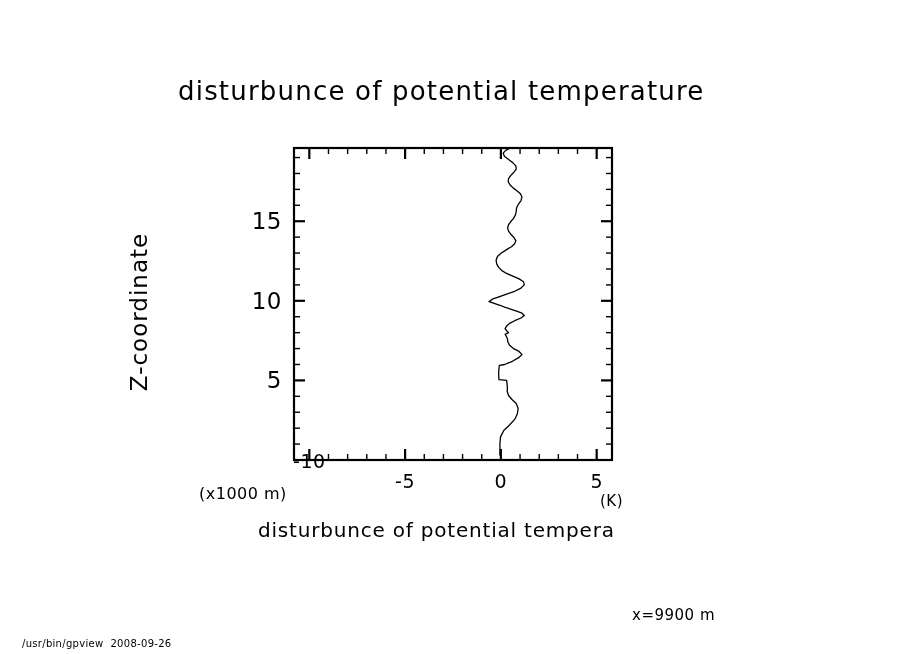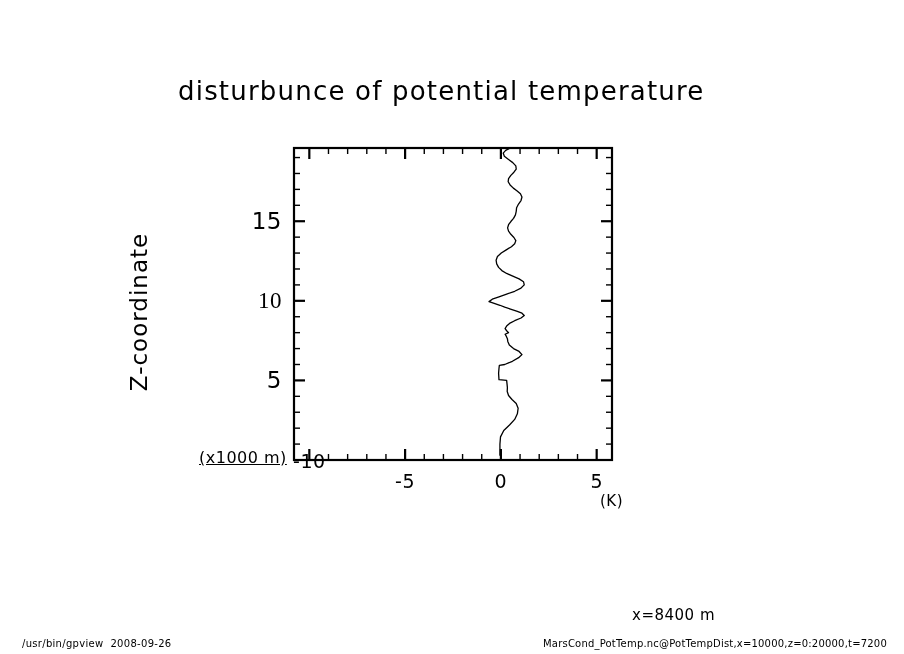--- a/index.html
+++ b/index.html
@@ -57,23 +57,22 @@
     font-size: 20px;
     letter-spacing: 0.8px;
   }
   #x-unit-label {
     left: 600px;
     top: 492px;
     font-size: 15px;
   }
   #y-unit-label {
     left: 199px;
-    top: 448px;
+    top: 484px;
     font-size: 16px;
-    text-decoration: underline;
   }
   .tick-label-x {
     position: absolute;
     font-size: 19px;
     text-align: center;
     transform: translateX(-50%);
   }
   .tick-label-y {
     position: absolute;
     font-size: 23px;
@@ -101,20 +100,21 @@
 </style>
 </head>
 <body>
 
 <div class="canvas">
 
   <div class="txt" id="plot-title">disturbunce of potential temperature</div>
 
   <div class="txt" id="y-axis-title">Z-coordinate</div>
 
+  <div class="txt" id="x-axis-title">disturbunce of potential tempera</div>
 
   <div class="txt" id="y-unit-label">(x1000 m)</div>
 
   <div class="txt" id="x-unit-label">(K)</div>
 
   <svg class="plot-svg" id="plot-svg" viewBox="0 0 904 654">
     <g id="axis-frame">
         <rect x="294" y="148" width="318" height="312" fill="none" stroke="#000000" stroke-width="2.2"></rect>
       </g>
     <g id="tick-marks">
@@ -197,25 +197,24 @@
   </svg>
 
   <div id="x-tick-labels">
       <div class="txt tick-label-x" style="left: 309.325px; top: 450px;">-10</div>
       <div class="txt tick-label-x" style="left: 405.108px; top: 470px;">-5</div>
       <div class="txt tick-label-x" style="left: 500.892px; top: 470px;">0</div>
       <div class="txt tick-label-x" style="left: 596.675px; top: 470px;">5</div>
     </div>
   <div id="y-tick-labels">
       <div class="txt tick-label-y" style="left: 242px; width: 40px; top: 380.408px;">5</div>
-      <div class="txt tick-label-y" style="left: 242px; width: 40px; top: 300.816px; font-family: Liberation Serif, serif;">10</div>
+      <div class="txt tick-label-y" style="left: 242px; width: 40px; top: 300.816px;">10</div>
       <div class="txt tick-label-y" style="left: 242px; width: 40px; top: 221.224px;">15</div>
     </div>
 
   <div class="txt" id="annotation-block">
-    <div>x=8400 m</div>
+    <div>x=9900 m</div>
     
   </div>
 
   <div class="txt" id="footer-left">/usr/bin/gpview  2008-09-26</div>
-  <div class="txt" id="footer-right">MarsCond_PotTemp.nc@PotTempDist,x=10000,z=0:20000,t=7200</div>
 
 </div>
 
 </body></html>

